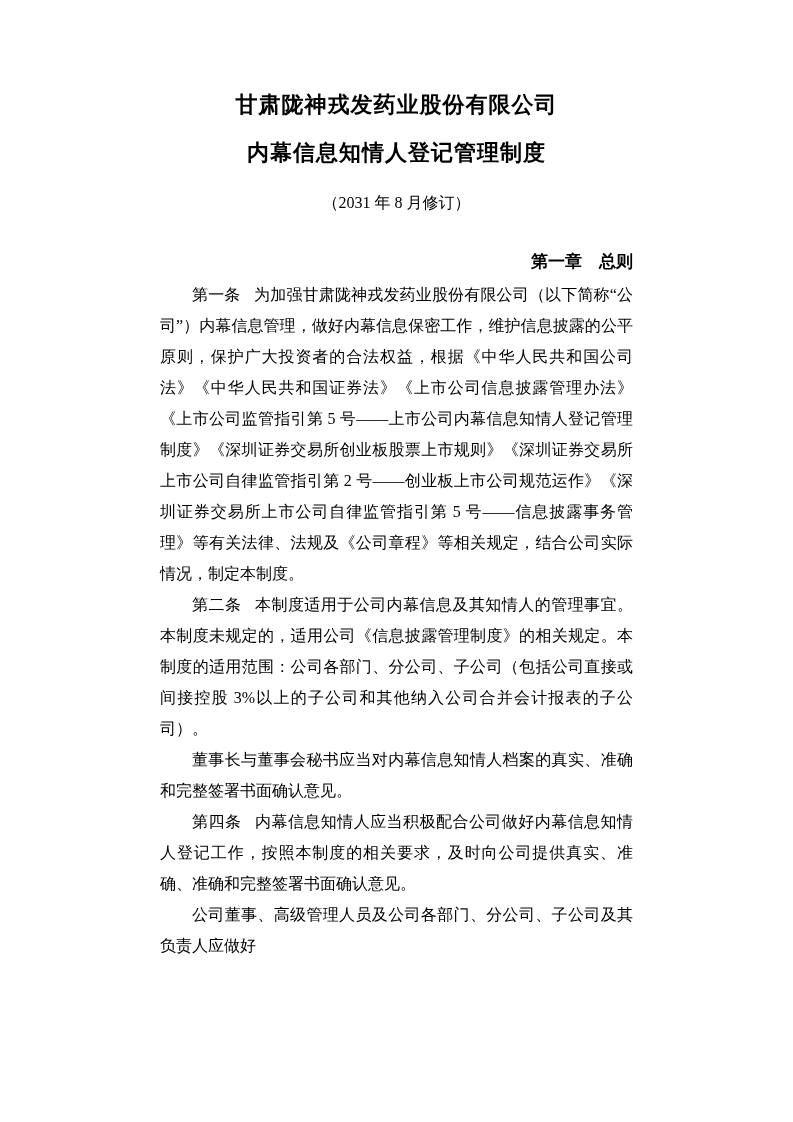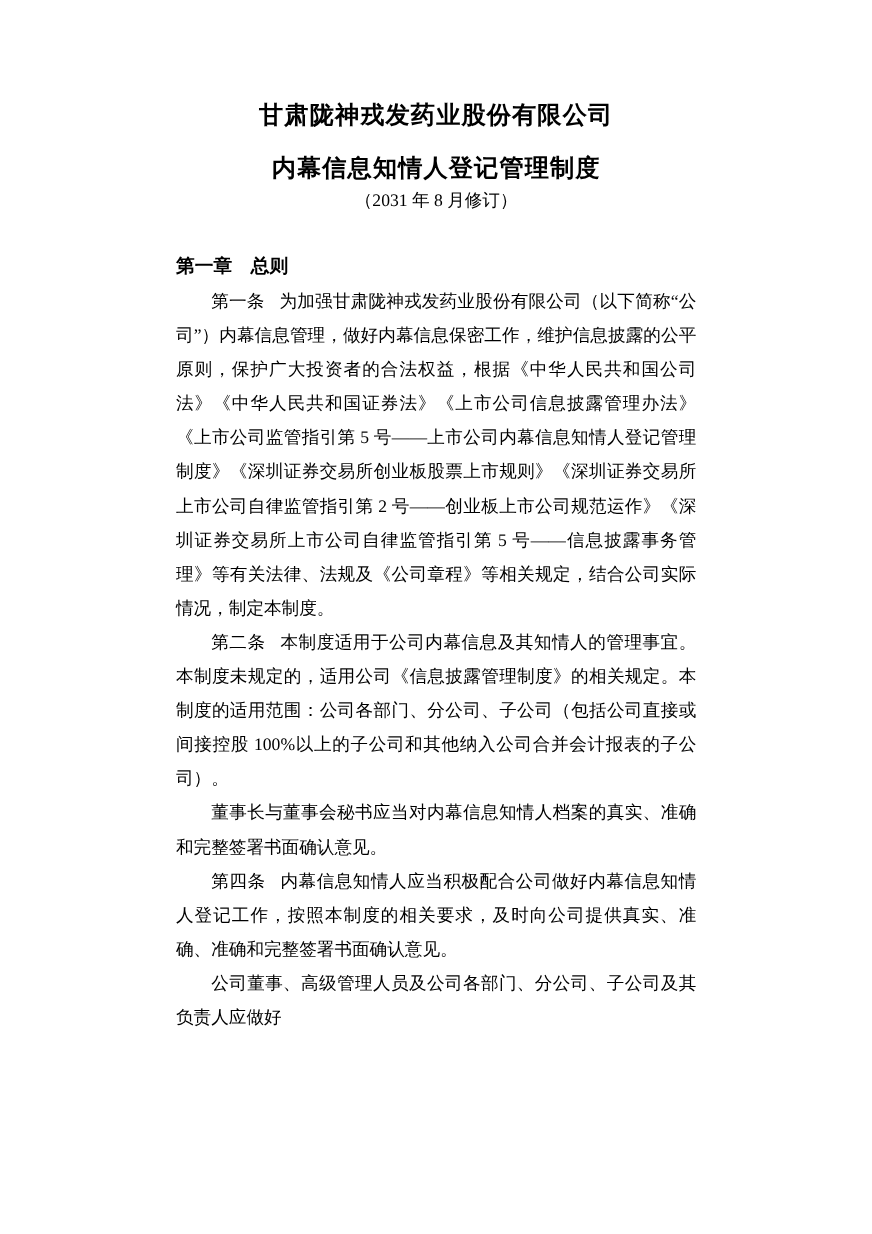--- a/index.html
+++ b/index.html
@@ -21,31 +21,31 @@
   }
   .title-line {
     text-align: center;
     font-size: 22px;
     font-weight: bold;
     line-height: 30px;
     margin: 0 0 18px 0;
     letter-spacing: 1px;
   }
   .title-line.second {
-    margin-bottom: 4px;
+    margin-bottom: 24px;
   }
   .subtitle {
     text-align: center;
     font-size: 16px;
     font-weight: normal;
     line-height: 22px;
     margin: 0 0 32px 0;
   }
   .chapter-heading {
-    text-align: left;
+    text-align: right;
     font-size: 17px;
     font-weight: bold;
     line-height: 31px;
     margin: 0 0 2px 0;
   }
   .doc-body {
     font-size: 16px;
   }
   .para {
     margin: 0;
@@ -63,18 +63,18 @@
 </head>
 <body>
 
 <div class="page">
   <h1 class="title-line">甘肃陇神戎发药业股份有限公司</h1>
   <h1 class="title-line second">内幕信息知情人登记管理制度</h1>
   <div class="subtitle">（2031 年 8 月修订）</div>
   <div class="chapter-heading">第一章　总则</div>
   <div class="doc-body" id="doc-body">
       <p class="para"><span class="lead">第一条</span><span>为加强甘肃陇神戎发药业股份有限公司（以下简称“公司”）内幕信息管理，做好内幕信息保密工作，维护信息披露的公平原则，保护广大投资者的合法权益，根据《中华人民共和国公司法》《中华人民共和国证券法》《上市公司信息披露管理办法》《上市公司监管指引第 5 号——上市公司内幕信息知情人登记管理制度》《深圳证券交易所创业板股票上市规则》《深圳证券交易所上市公司自律监管指引第 2 号——创业板上市公司规范运作》《深圳证券交易所上市公司自律监管指引第 5 号——信息披露事务管理》等有关法律、法规及《公司章程》等相关规定，结合公司实际情况，制定本制度。</span></p>
-      <p class="para"><span class="lead">第二条</span><span>本制度适用于公司内幕信息及其知情人的管理事宜。本制度未规定的，适用公司《信息披露管理制度》的相关规定。本制度的适用范围：公司各部门、分公司、子公司（包括公司直接或间接控股 100%以上的子公司和其他纳入公司合并会计报表的子公司）。</span></p>
+      <p class="para"><span class="lead">第二条</span><span>本制度适用于公司内幕信息及其知情人的管理事宜。本制度未规定的，适用公司《信息披露管理制度》的相关规定。本制度的适用范围：公司各部门、分公司、子公司（包括公司直接或间接控股 3%以上的子公司和其他纳入公司合并会计报表的子公司）。</span></p>
       <p class="para"><span>董事长与董事会秘书应当对内幕信息知情人档案的真实、准确和完整签署书面确认意见。</span></p>
       <p class="para"><span class="lead">第四条</span><span>内幕信息知情人应当积极配合公司做好内幕信息知情人登记工作，按照本制度的相关要求，及时向公司提供真实、准确、准确和完整签署书面确认意见。</span></p>
       <p class="para"><span>公司董事、高级管理人员及公司各部门、分公司、子公司及其负责人应做好</span></p>
     </div>
 </div>
 
 </body></html>

